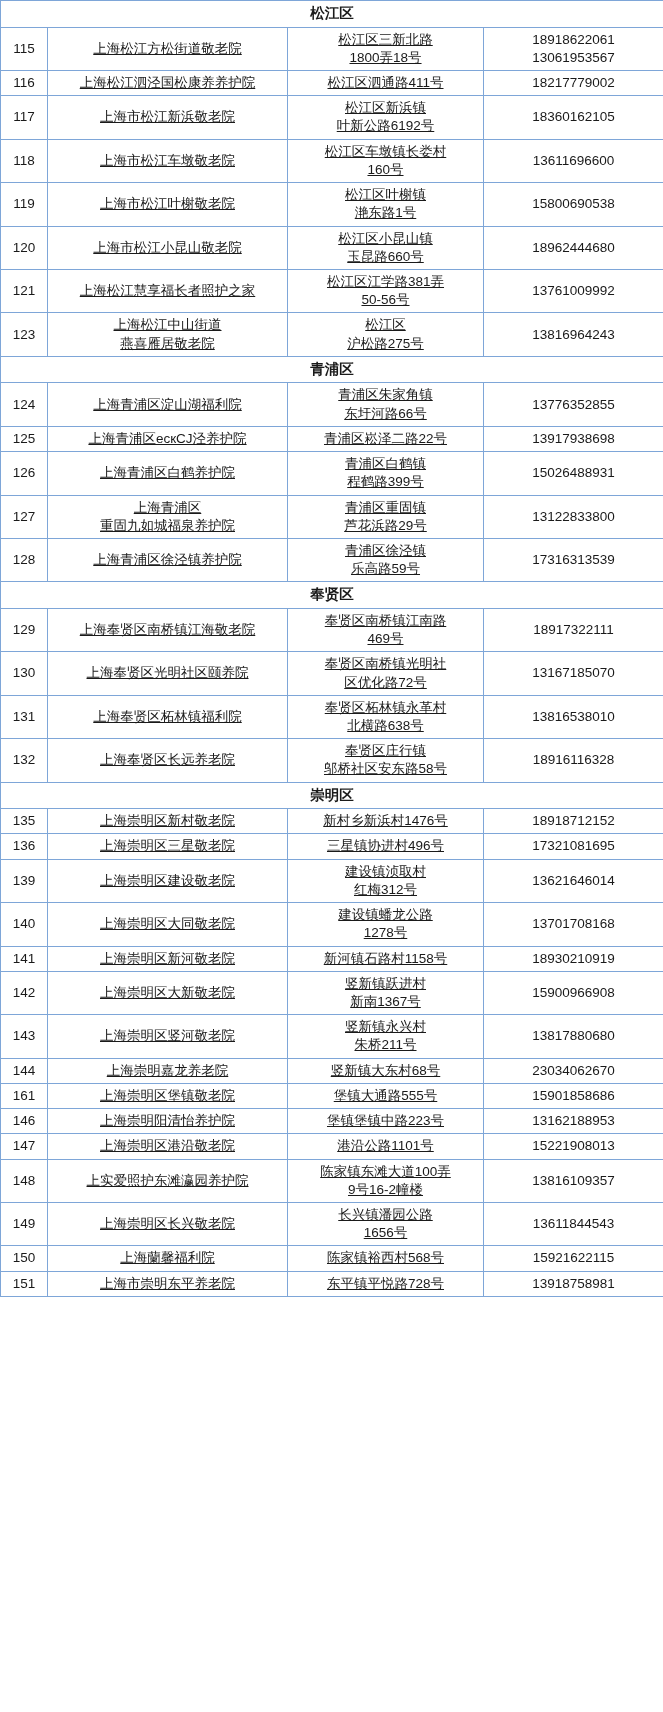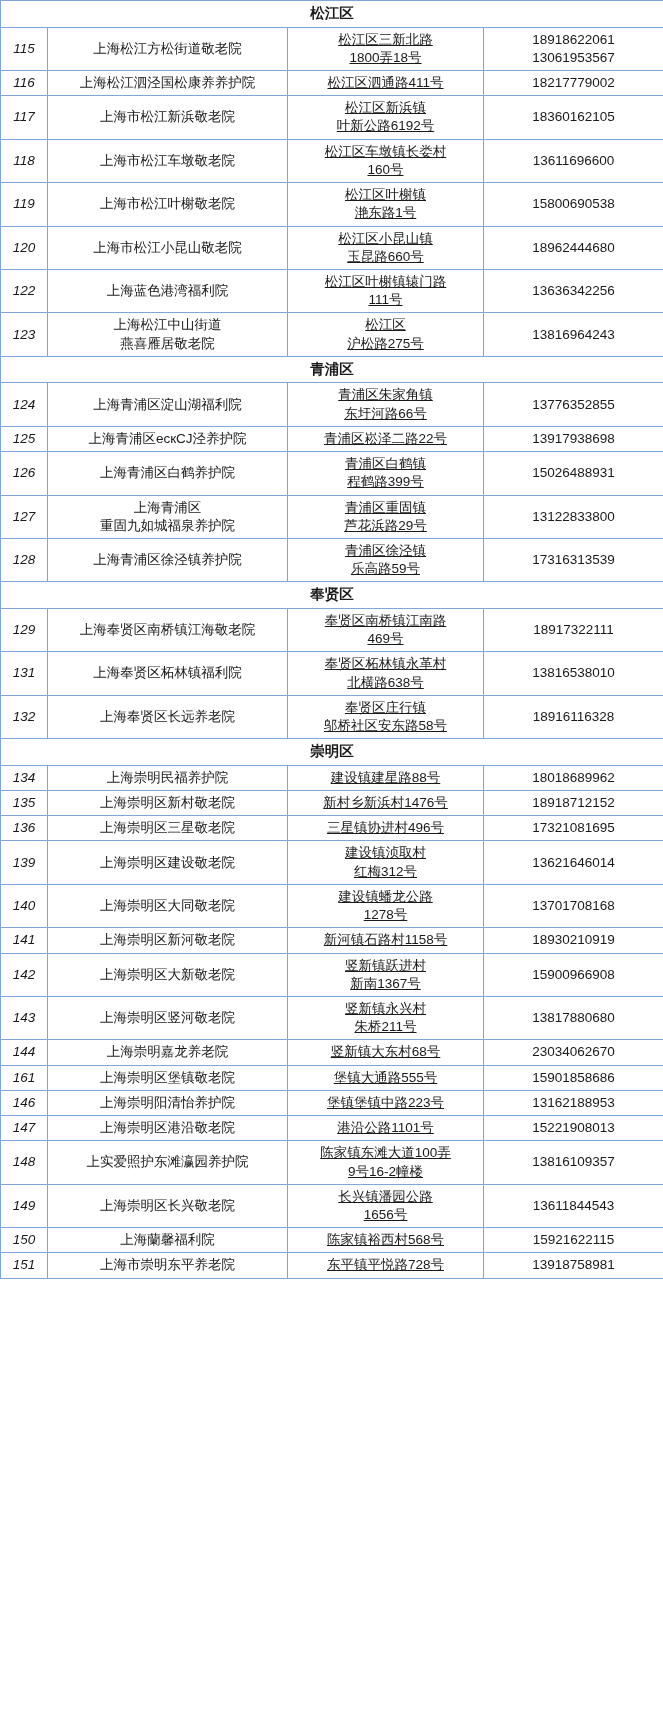--- a/index.html
+++ b/index.html
@@ -26,24 +26,24 @@
     border: 1px solid #7ea6d8;
     text-align: center;
     vertical-align: middle;
     font-size: 13.5px;
     line-height: 1.35;
     padding: 3px 2px;
     word-break: break-all;
   }
   td.num {
     font-size: 13.5px;
-    font-style: italic;
   }
   td.name {
     font-size: 13.5px;
+    text-decoration: underline;
   }
   td.addr {
     font-size: 13.5px;
     text-decoration: underline;
   }
   td.phone {
     font-size: 13.5px;
   }
   tr.group td {
     font-weight: bold;
@@ -139,30 +139,30 @@
         </td>
         <td class="addr">
           <span class="ln">松江区小昆山镇</span>
           <span class="ln">玉昆路660号</span>
         </td>
         <td class="phone">
           <span class="ln">18962444680</span>
         </td>
       </tr>
       <tr>
-        <td class="num">122</td>
-        <td class="name">
-          <span class="ln">上海蓝色港湾福利院</span>
-        </td>
-        <td class="addr">
-          <span class="ln">松江区叶榭镇辕门路</span>
-          <span class="ln">111号</span>
-        </td>
-        <td class="phone">
-          <span class="ln">13636342256</span>
+        <td class="num">121</td>
+        <td class="name">
+          <span class="ln">上海松江慧享福长者照护之家</span>
+        </td>
+        <td class="addr">
+          <span class="ln">松江区江学路381弄</span>
+          <span class="ln">50-56号</span>
+        </td>
+        <td class="phone">
+          <span class="ln">13761009992</span>
         </td>
       </tr>
       <tr>
         <td class="num">123</td>
         <td class="name">
           <span class="ln">上海松江中山街道</span>
           <span class="ln">燕喜雁居敬老院</span>
         </td>
         <td class="addr">
           <span class="ln">松江区</span>
@@ -250,20 +250,33 @@
         </td>
         <td class="addr">
           <span class="ln">奉贤区南桥镇江南路</span>
           <span class="ln">469号</span>
         </td>
         <td class="phone">
           <span class="ln">18917322111</span>
         </td>
       </tr>
       <tr>
+        <td class="num">130</td>
+        <td class="name">
+          <span class="ln">上海奉贤区光明社区颐养院</span>
+        </td>
+        <td class="addr">
+          <span class="ln">奉贤区南桥镇光明社</span>
+          <span class="ln">区优化路72号</span>
+        </td>
+        <td class="phone">
+          <span class="ln">13167185070</span>
+        </td>
+      </tr>
+      <tr>
         <td class="num">131</td>
         <td class="name">
           <span class="ln">上海奉贤区柘林镇福利院</span>
         </td>
         <td class="addr">
           <span class="ln">奉贤区柘林镇永革村</span>
           <span class="ln">北横路638号</span>
         </td>
         <td class="phone">
           <span class="ln">13816538010</span>
@@ -277,32 +290,20 @@
         <td class="addr">
           <span class="ln">奉贤区庄行镇</span>
           <span class="ln">邬桥社区安东路58号</span>
         </td>
         <td class="phone">
           <span class="ln">18916116328</span>
         </td>
       </tr>
       <tr class="group">
         <td colspan="4">崇明区</td>
-      </tr>
-      <tr>
-        <td class="num">134</td>
-        <td class="name">
-          <span class="ln">上海崇明民福养护院</span>
-        </td>
-        <td class="addr">
-          <span class="ln">建设镇建星路88号</span>
-        </td>
-        <td class="phone">
-          <span class="ln">18018689962</span>
-        </td>
       </tr>
       <tr>
         <td class="num">135</td>
         <td class="name">
           <span class="ln">上海崇明区新村敬老院</span>
         </td>
         <td class="addr">
           <span class="ln">新村乡新浜村1476号</span>
         </td>
         <td class="phone">

